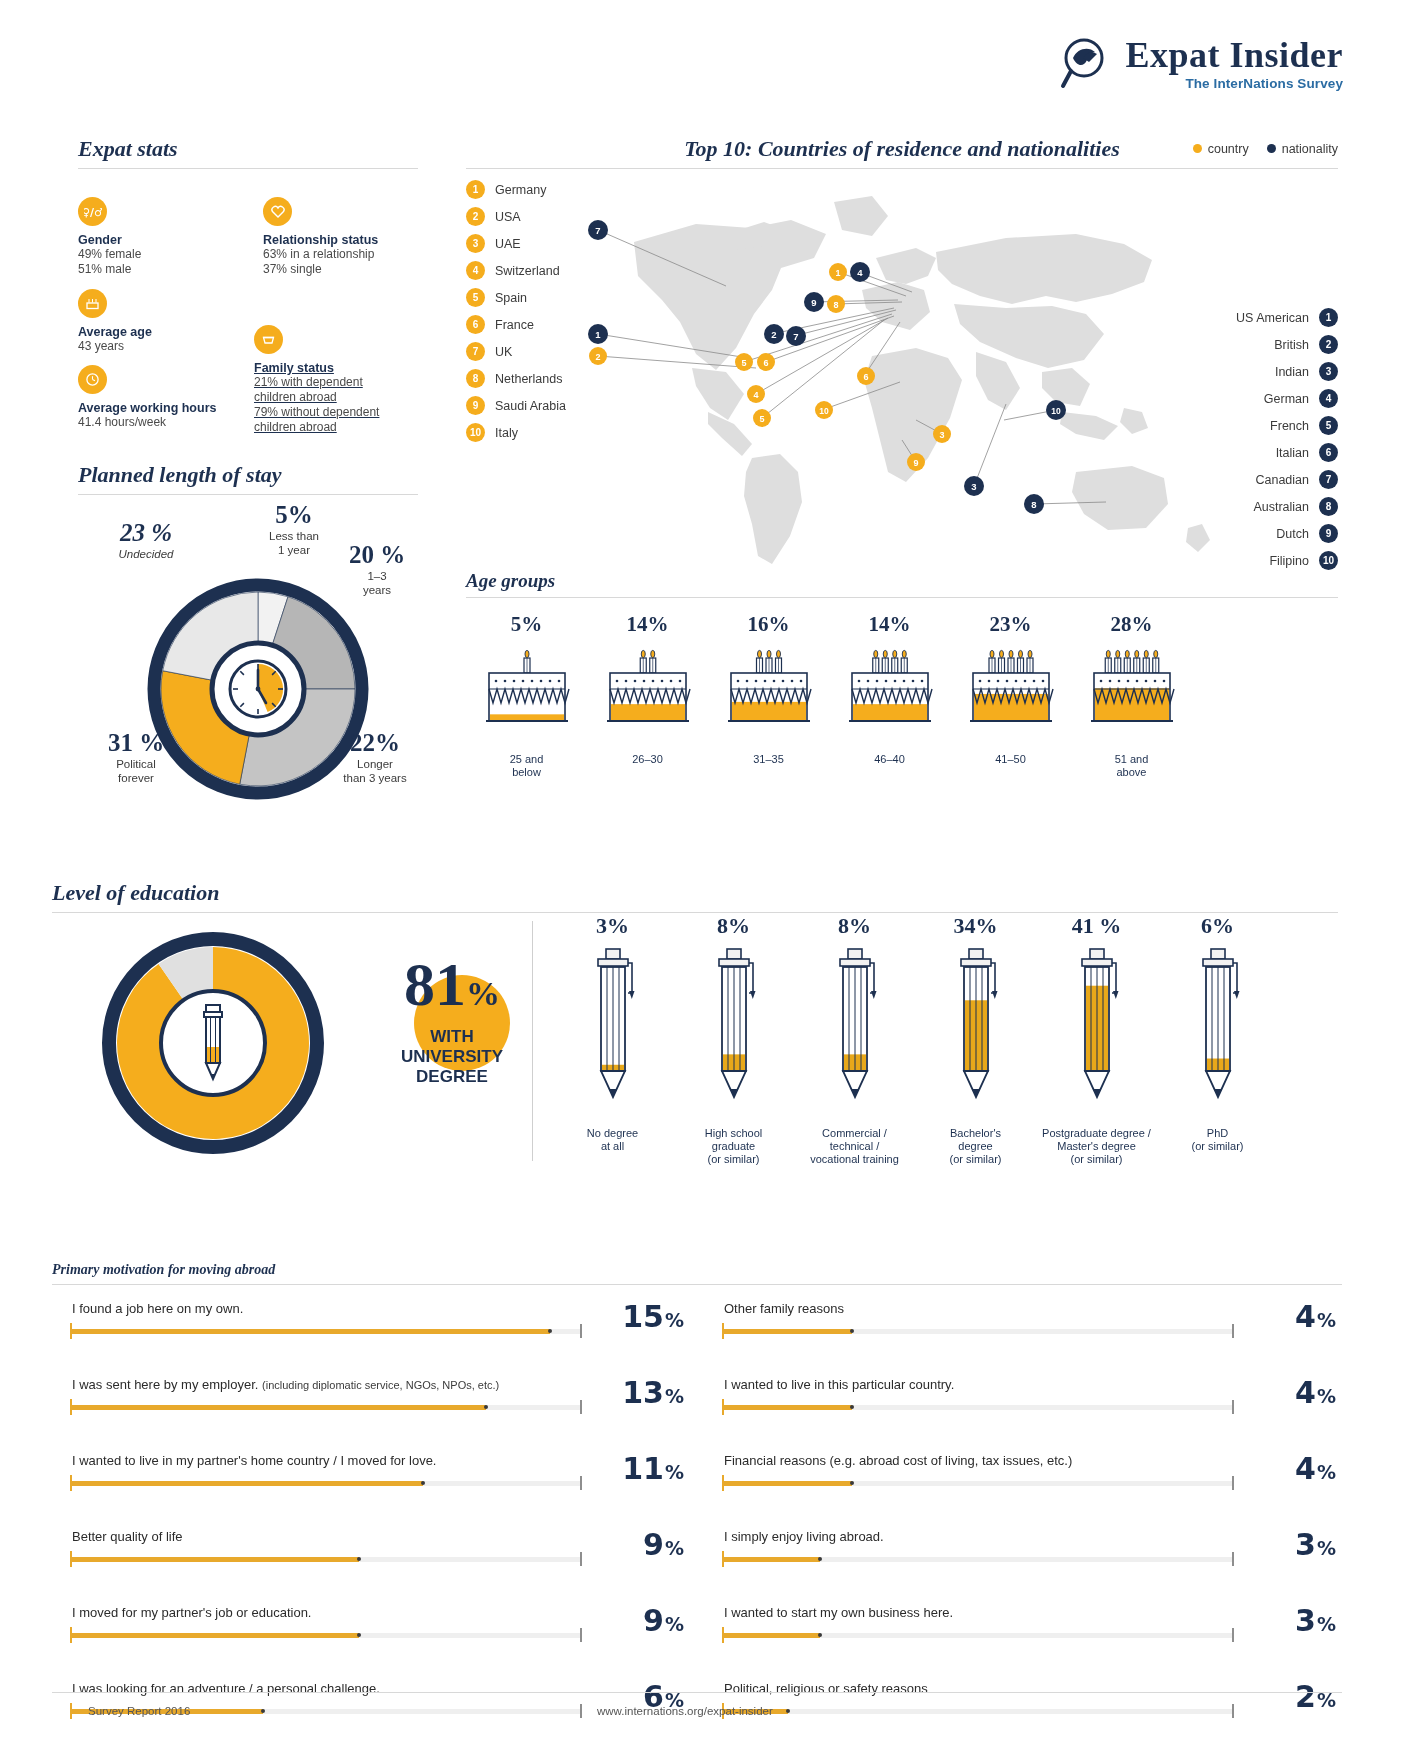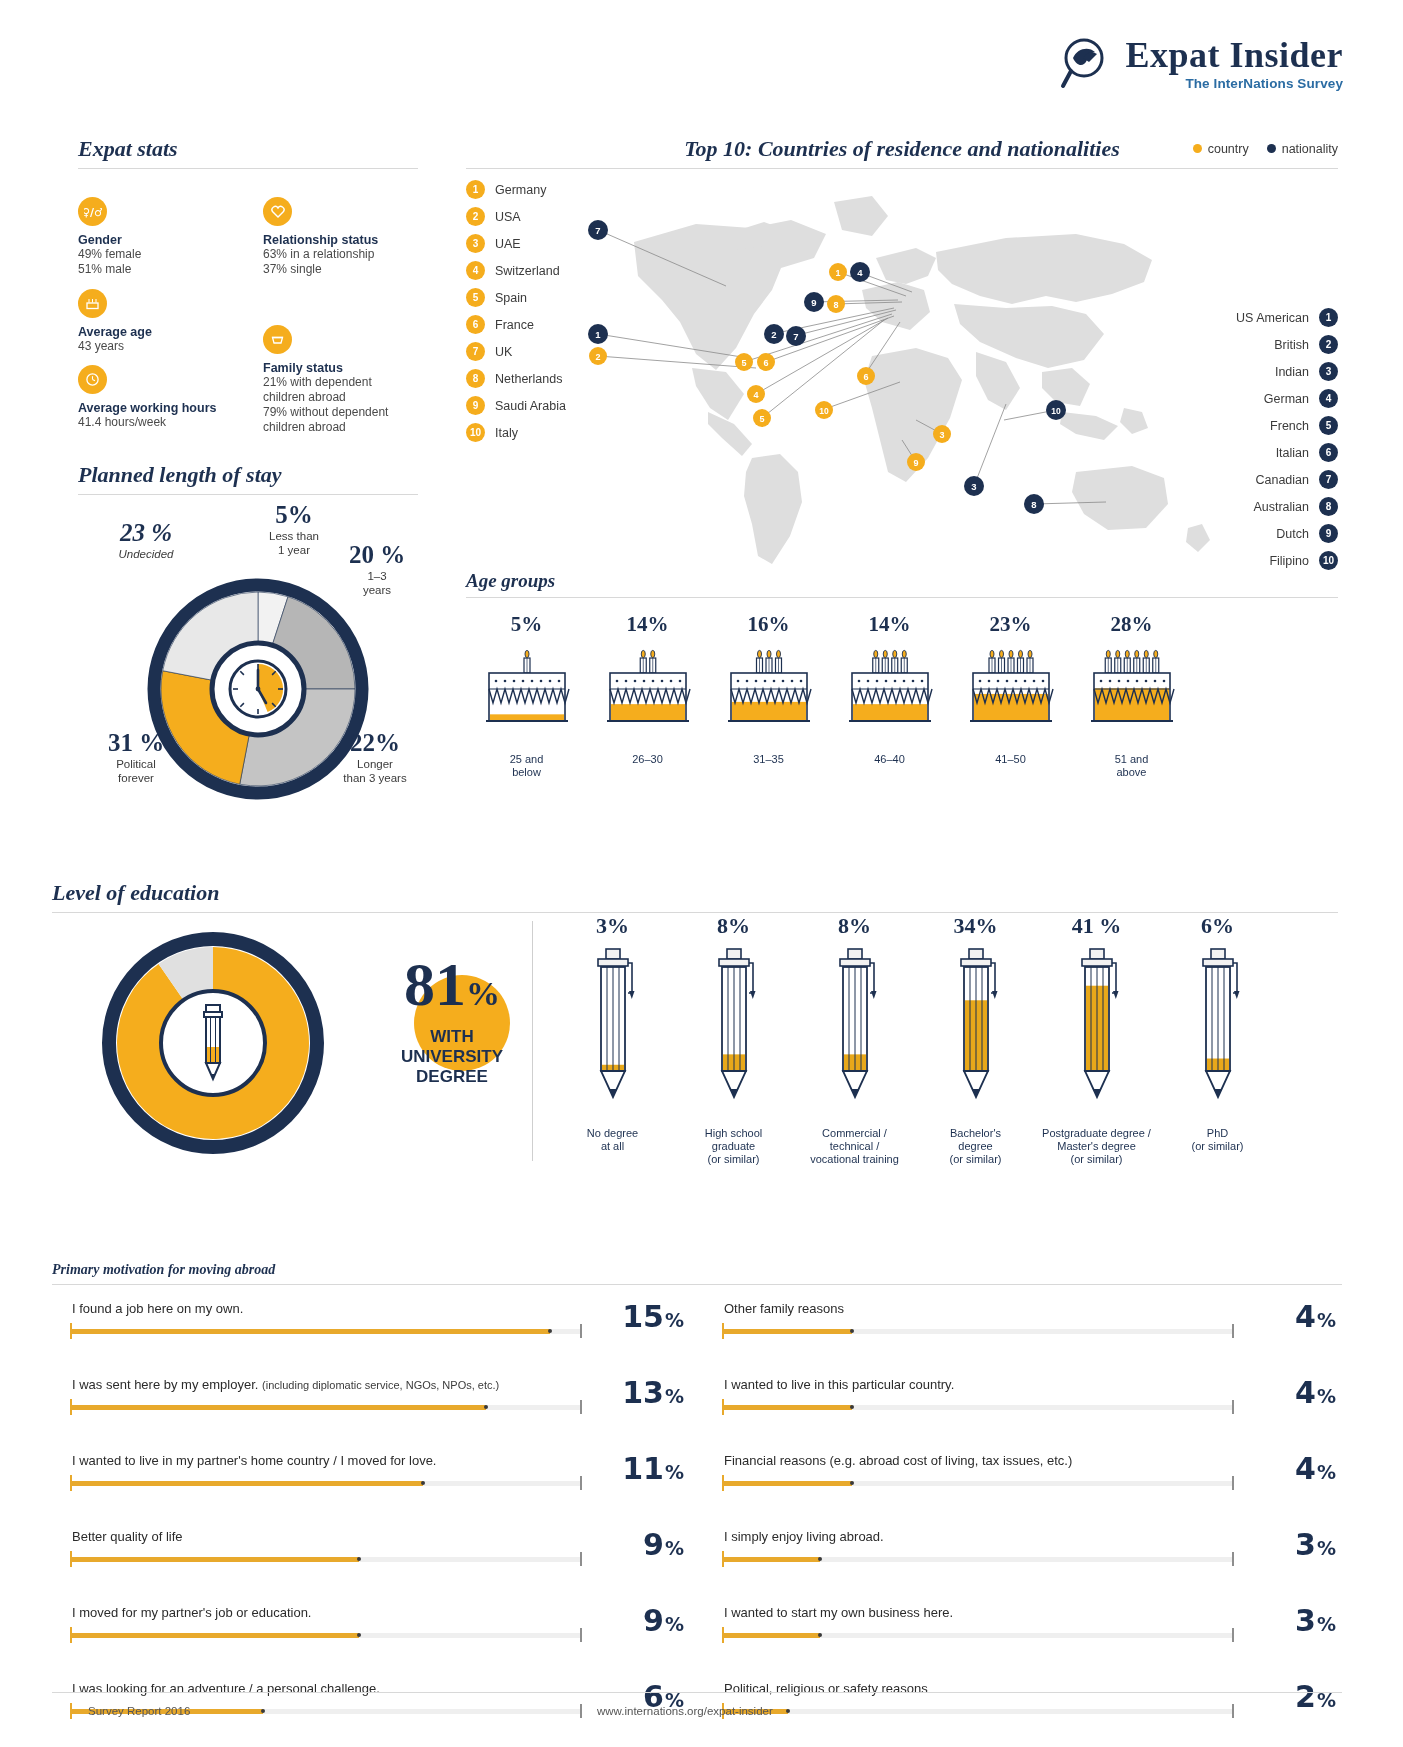--- a/index.html
+++ b/index.html
@@ -173,21 +173,21 @@
             <rect x="3" y="8" width="11" height="5.5" fill="none" stroke="#fff" stroke-width="1.3"></rect>
             <line x1="5" y1="4" x2="5" y2="7.5" stroke="#fff" stroke-width="1"></line>
             <line x1="8.5" y1="4" x2="8.5" y2="7.5" stroke="#fff" stroke-width="1"></line>
             <line x1="12" y1="4" x2="12" y2="7.5" stroke="#fff" stroke-width="1"></line>
           </svg>
         </div>
         <div class="st-t">Average age</div>
         <div class="st-l">43 years</div>
       </div>
 
-      <div class="stat" style="left:185px;top:138px;width:180px;">
+      <div class="stat" style="left:176px;top:138px;width:180px;text-decoration:underline;">
         <div class="badge">
           <svg width="17" height="17" viewBox="0 0 17 17">
             <path d="M3.5 6.5 H13.5 L12 12 H5 Z" fill="none" stroke="#fff" stroke-width="1.3"></path>
             <line x1="3" y1="6.5" x2="14" y2="6.5" stroke="#fff" stroke-width="1.4"></line>
           </svg>
         </div>
         <div class="st-t">Family status</div>
         <div class="st-l">21% with dependent</div>
         <div class="st-l">children abroad</div>
         <div class="st-l">79% without dependent</div>

